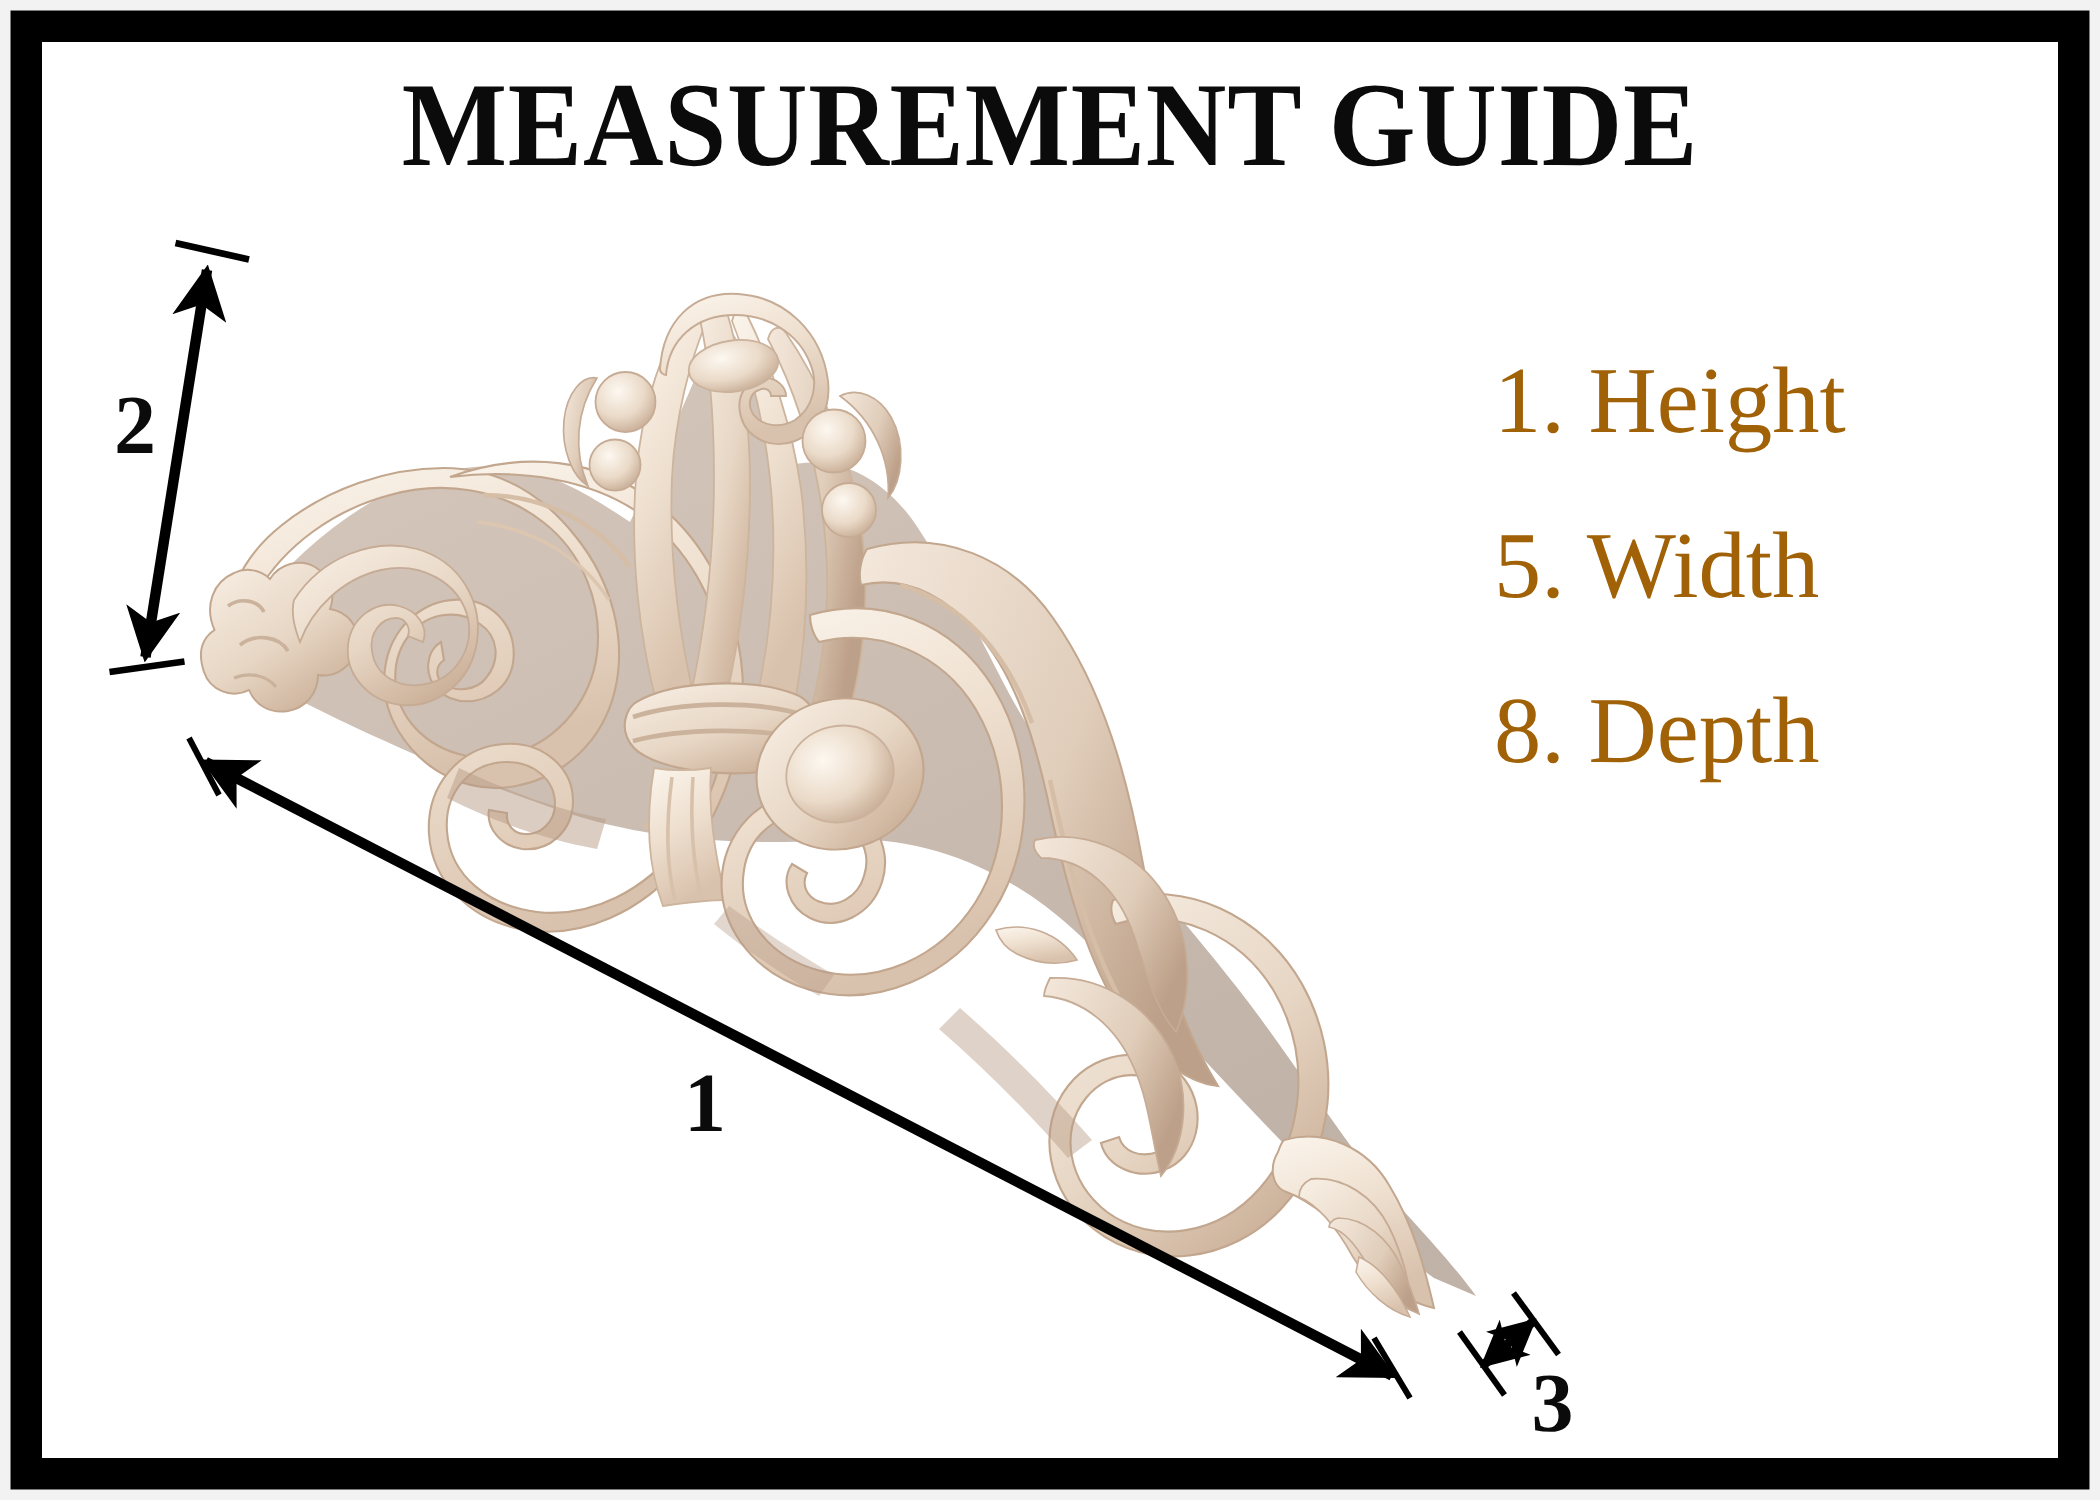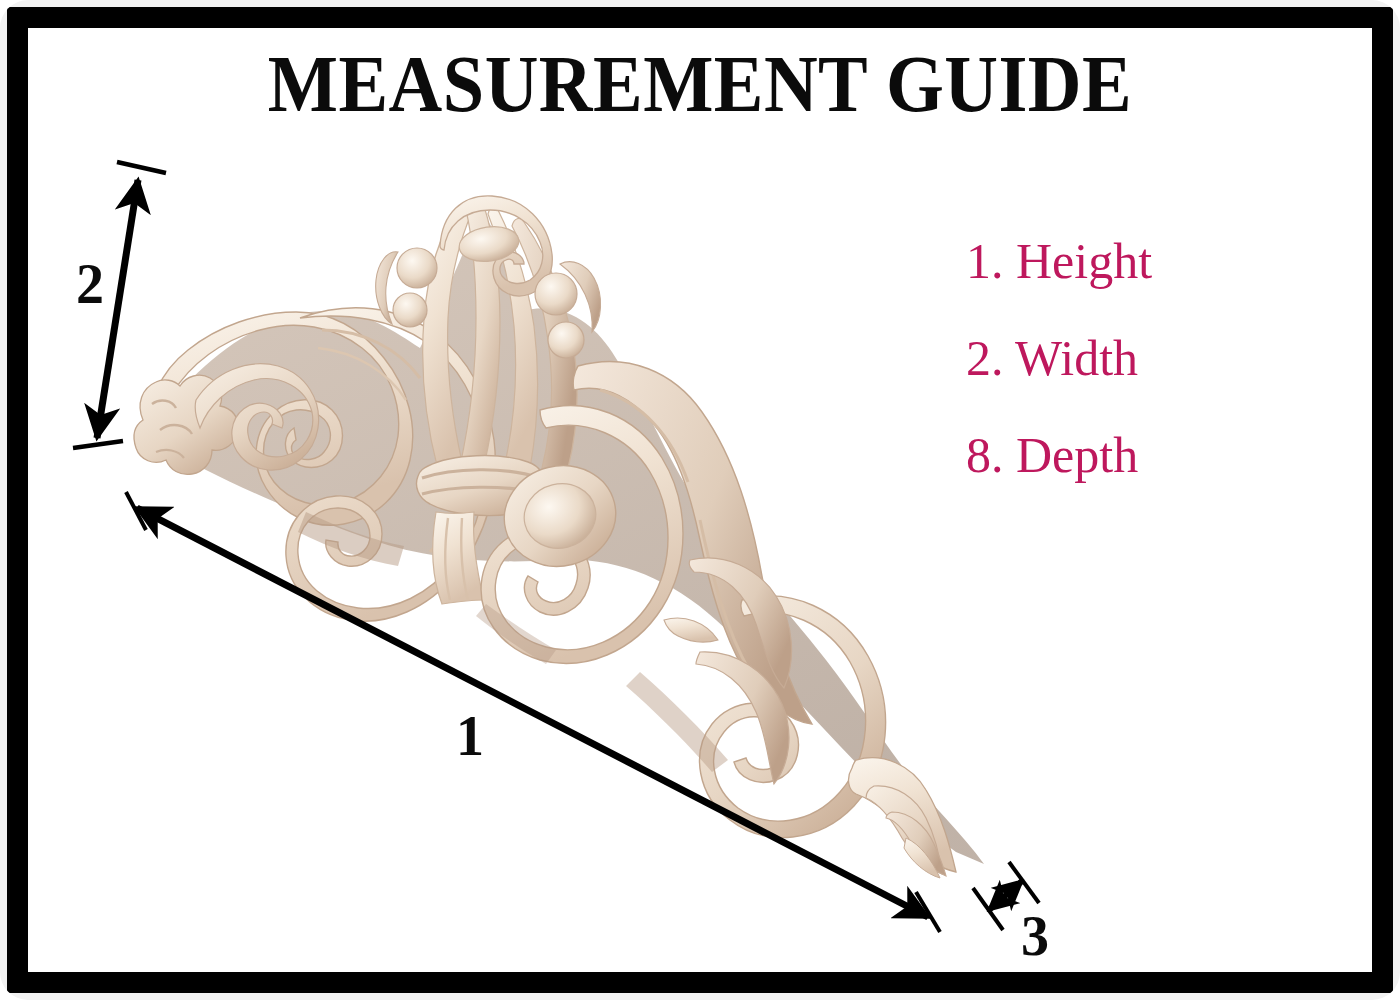--- a/index.html
+++ b/index.html
@@ -8,21 +8,20 @@
     padding: 0;
     background: #ffffff;
   }
   #page {
     position: relative;
     width: 1400px;
     height: 1000px;
     background: #f2f2f2;
     overflow: hidden;
     font-family: "Liberation Serif", "DejaVu Serif", serif;
-    border-radius: 28px;
   }
   
   #frame {
     position: absolute;
     left: 7px;
     top: 7px;
     width: 1386px;
     height: 986px;
     box-sizing: border-box;
     border: 21px solid #000000;
@@ -48,25 +47,26 @@
 
   
   #legend {
     position: absolute;
     left: 966px;
     top: 236px;
     width: 400px;
   }
   .legend-item {
     font-family: "Liberation Serif", "DejaVu Serif", serif;
-    font-size: 50px;
+    font-size: 63px;
     line-height: 1;
-    color: #be185d;
+    color: #a16207;
     margin-bottom: 47px;
     white-space: nowrap;
+    margin-left: 30px;
   }
 
   
   .dim-label {
     position: absolute;
     font-family: "Liberation Serif", "DejaVu Serif", serif;
     font-weight: bold;
     font-size: 56px;
     line-height: 1;
     color: #0b0b0b;
@@ -410,21 +410,21 @@
       <line x1="973" y1="888" x2="1003" y2="930" stroke="#000" stroke-width="4"></line>
       <line x1="1009" y1="862" x2="1039" y2="903" stroke="#000" stroke-width="4"></line>
       <line x1="989" y1="910" x2="1022" y2="881" stroke="#000" stroke-width="6" marker-start="url(#ah)" marker-end="url(#ah)"></line>
     </g>
   </svg>
 
   <div id="title">MEASUREMENT GUIDE</div>
 
   <div id="legend">
     <div class="legend-item">1. Height</div>
-    <div class="legend-item">2. Width</div>
+    <div class="legend-item">5. Width</div>
     <div class="legend-item">8. Depth</div>
   </div>
 
   <div class="dim-label" id="label-1">1</div>
   <div class="dim-label" id="label-2">2</div>
   <div class="dim-label" id="label-3">3</div>
 
 </div>
 
 </body></html>

